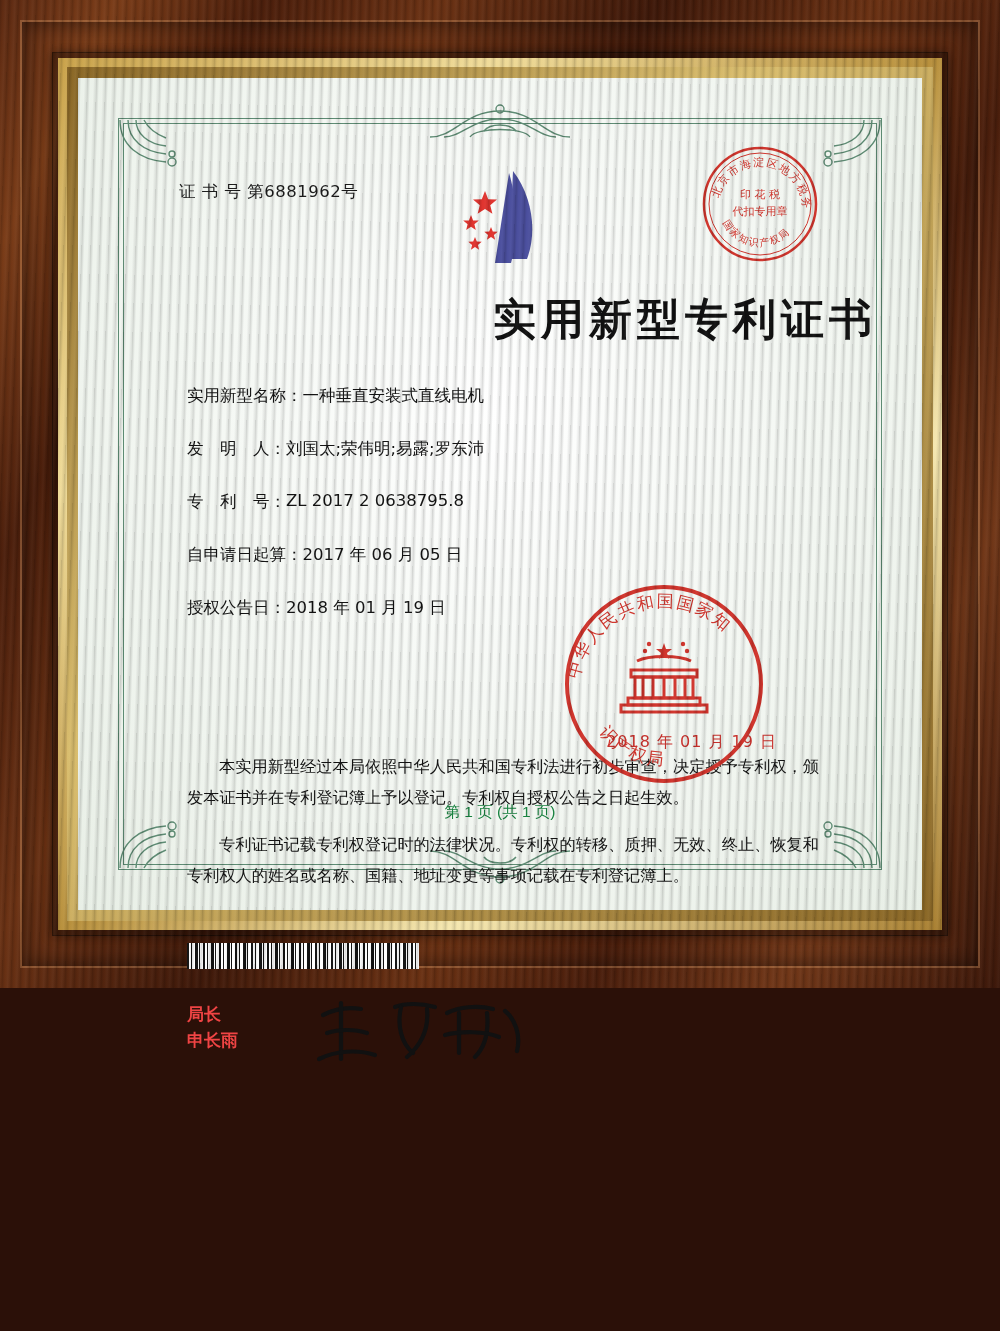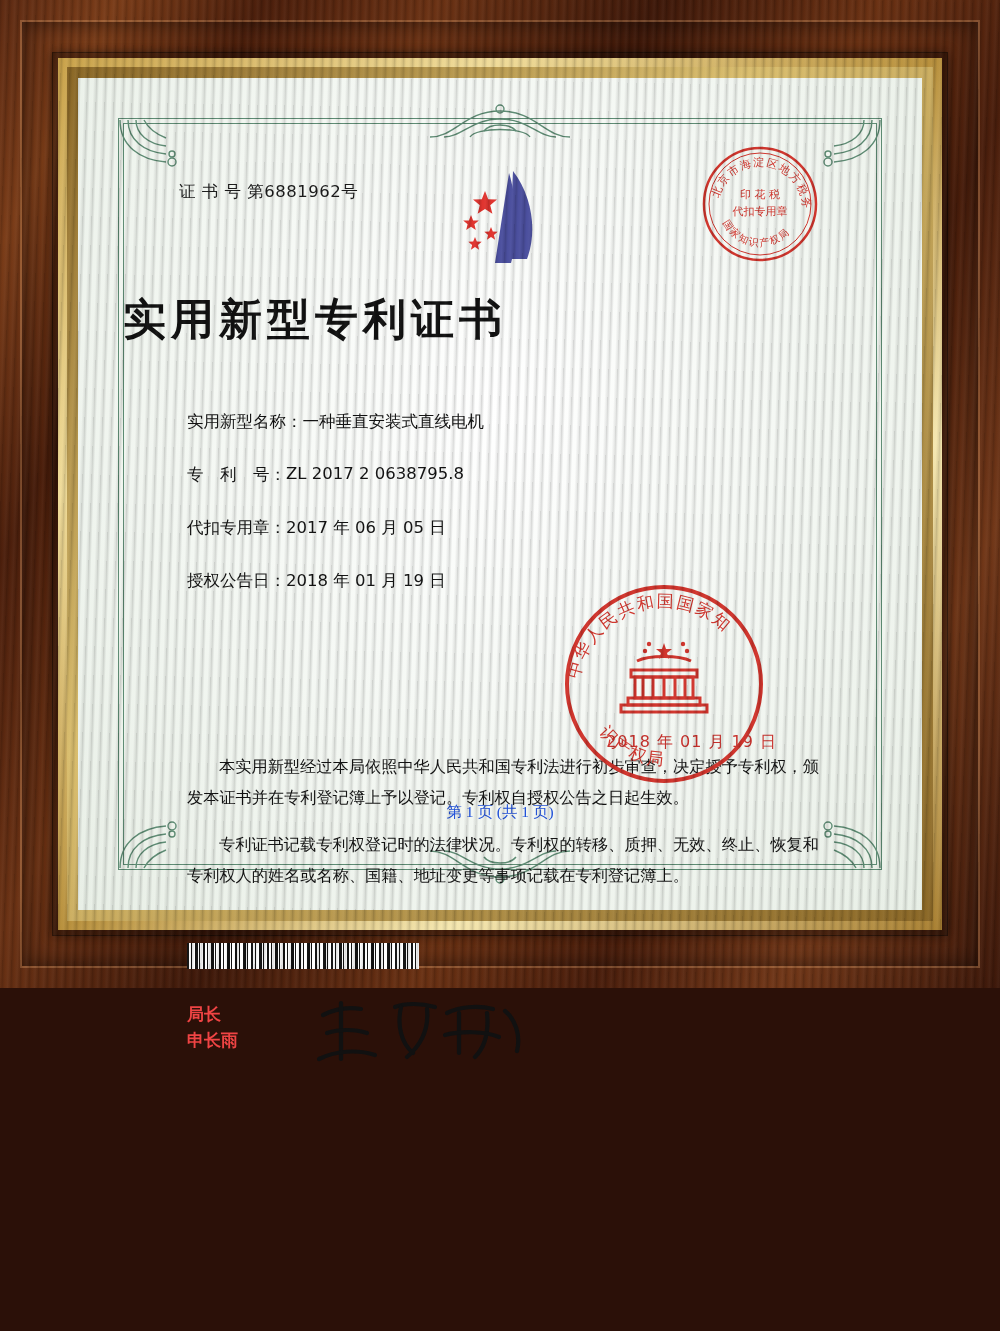--- a/index.html
+++ b/index.html
@@ -73,26 +73,26 @@
 
   .cert-no{
     position:absolute;left:56px;top:58px;
     font-size:16.5px;color:#1a1a1a;letter-spacing:.5px;
     font-family:"DejaVu Sans","Liberation Sans",sans-serif;
   }
 
   #logo{position:absolute;left:50%;top:40px;transform:translateX(-50%);width:150px;height:118px;}
 
   .title{
-    position:absolute;top:168px;left:0;right:0;text-align:left;
+    position:absolute;top:168px;left:0;right:0;text-align:right;
     font-size:43px;font-weight:bold;letter-spacing:5px;color:#111;
     font-family:"DejaVu Sans","Liberation Sans",sans-serif;
   }
 
-  .fields{position:absolute;left:64px;right:60px;top:262px;margin-top:26px;}
+  .fields{position:absolute;left:64px;right:60px;top:262px;}
   .field{display:flex;align-items:flex-start;margin-bottom:31px;font-size:16.5px;color:#111;
          font-family:"DejaVu Sans","Liberation Sans",sans-serif;}
   .field .lab{white-space:pre;}
   .field .val{}
 
   .paras{position:absolute;left:64px;right:58px;top:612px;font-size:16.2px;line-height:31px;color:#111;
           font-family:"DejaVu Sans","Liberation Sans",sans-serif;text-align:justify;}
   .paras p{margin:16px 0 2px 0;text-indent:32px;}
 
   
@@ -114,22 +114,22 @@
   #seal-top{position:absolute;right:56px;top:20px;width:122px;height:122px;}
   #seal-main{position:absolute;right:110px;bottom:78px;width:206px;height:206px;}
   .seal-date{
     position:absolute;right:100px;bottom:112px;
     font-size:16px;color:#c8302b;letter-spacing:1px;
     font-family:"DejaVu Sans","Liberation Sans",sans-serif;
   }
 
   .page-no{
     position:absolute;left:0;right:0;bottom:42px;text-align:center;
-    font-size:15.5px;color:#1d4ed8;
-    font-family:Liberation Serif, serif;
+    font-size:15.5px;color:#15803d;
+    font-family:Liberation Sans, sans-serif;
   }
 </style>
 </head>
 <body>
 
 <div id="frame">
   <div class="frame-bevel"></div>
   <div class="frame-inner-bevel"></div>
 
   <div id="gold">
@@ -232,25 +232,29 @@
       </svg>
 
       <div class="title">实用新型专利证书</div>
 
       <div class="fields">
         <div class="field">
           <span class="lab">实用新型名称：</span>
           <span class="val">一种垂直安装式直线电机</span>
         </div>
         <div class="field">
+          <span class="lab">发　明　人：</span>
+          <span class="val">刘国太;荣伟明;易露;罗东沛</span>
+        </div>
+        <div class="field">
           <span class="lab">专　利　号：</span>
           <span class="val">ZL 2017 2 0638795.8</span>
         </div>
         <div class="field">
-          <span class="lab">代扣专用章：</span>
+          <span class="lab">自申请日起算：</span>
           <span class="val">2017 年 06 月 05 日</span>
         </div>
         <div class="field">
           <span class="lab">授权公告日：</span>
           <span class="val">2018 年 01 月 19 日</span>
         </div>
       </div>
 
       <div class="paras">
         <p>本实用新型经过本局依照中华人民共和国专利法进行初步审查，决定授予专利权，颁发本证书并在专利登记簿上予以登记。专利权自授权公告之日起生效。</p>

